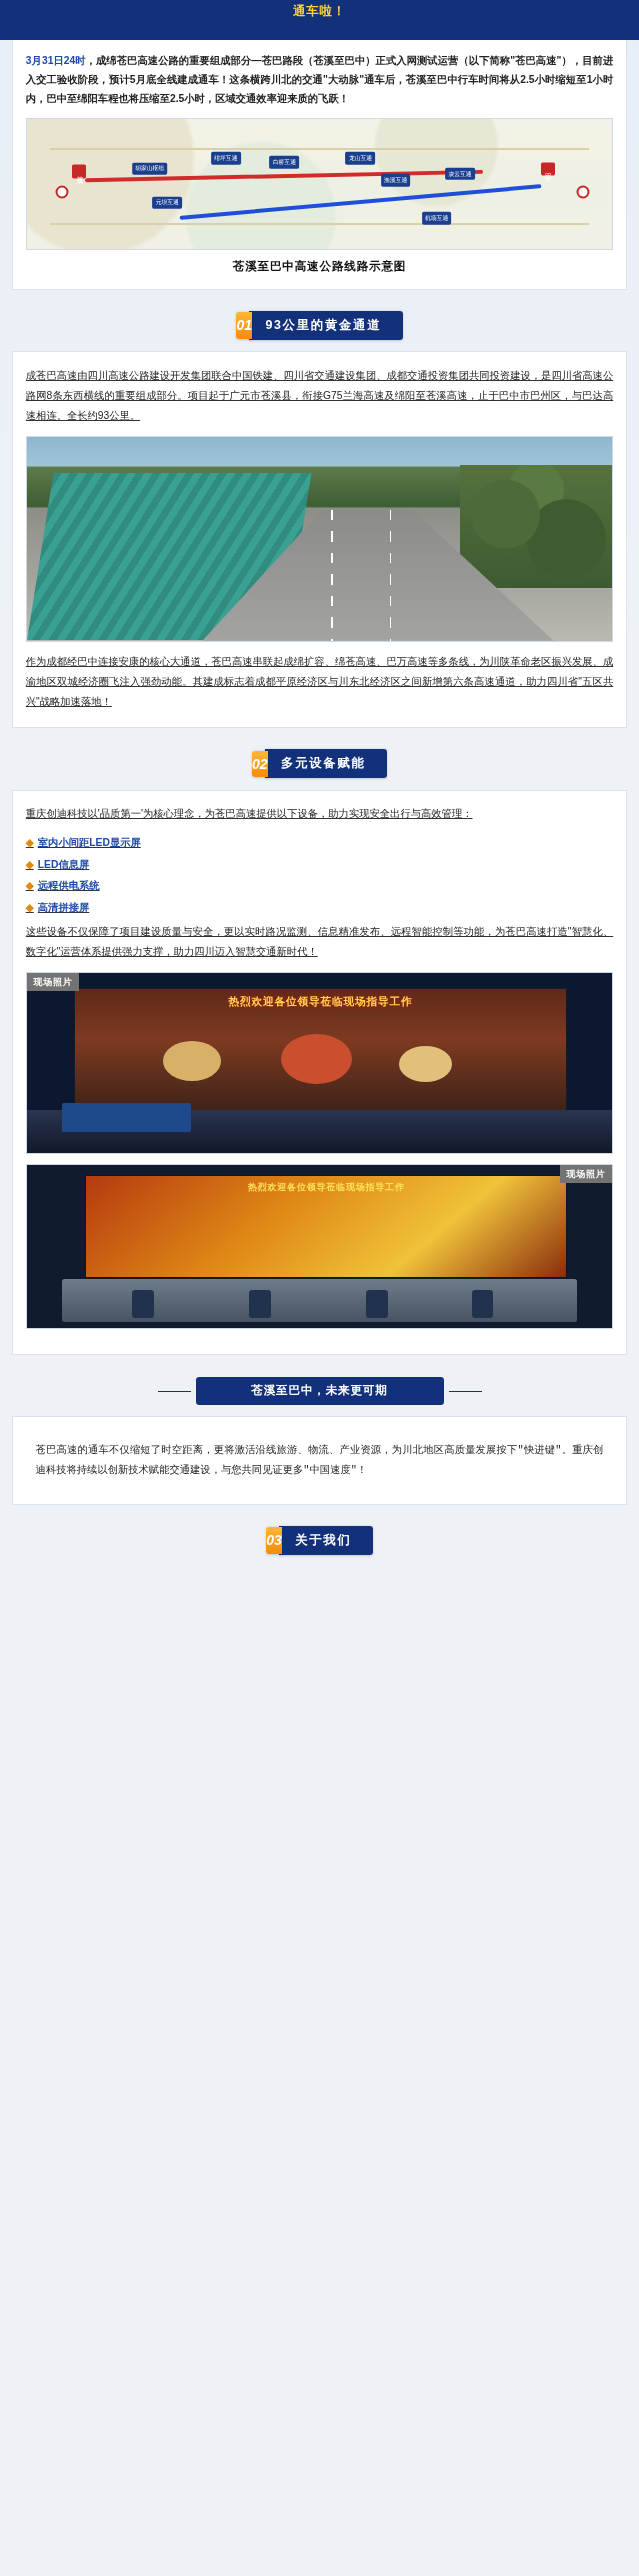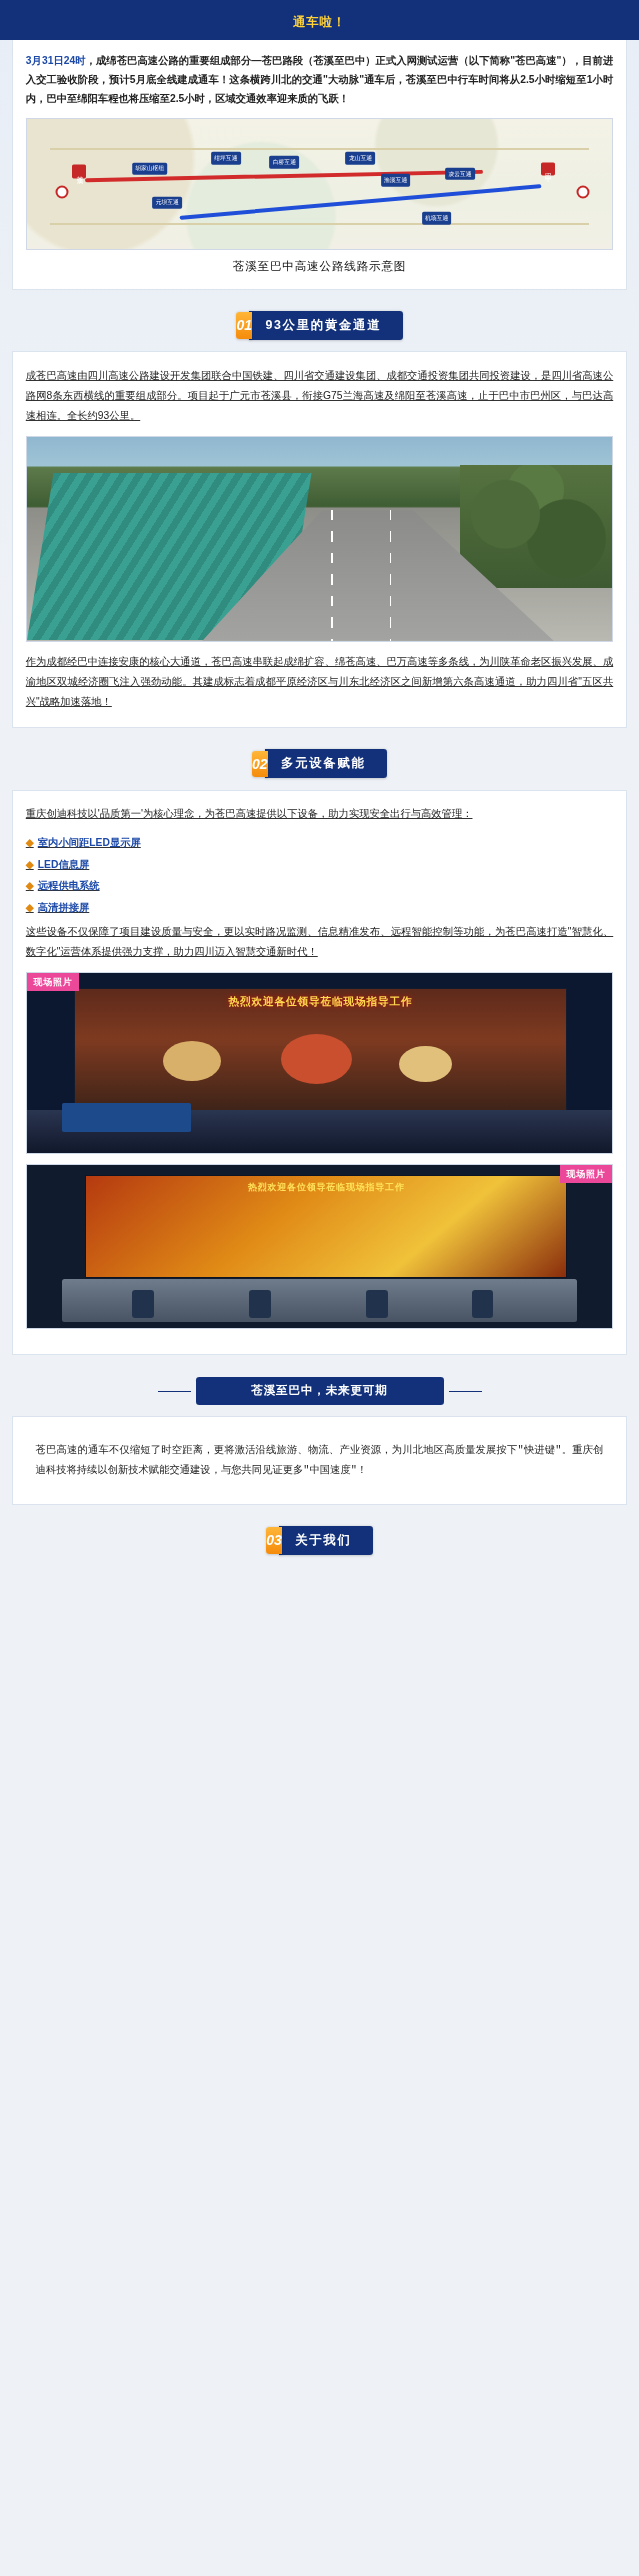--- a/index.html
+++ b/index.html
@@ -21,21 +21,21 @@
 
   
   .top-banner {
     background: #12317a;
     height: 28px;
     position: relative;
   }
   .top-title {
     position: absolute;
     left: 0; right: 0;
-    top: 14px;
+    top: 3px;
     text-align: center;
     color: #ffd23a;
     font-size: 12.4px;
     font-weight: bold;
     letter-spacing: 0.8px;
   }
   .banner-strip {
     background: #12317a;
     height: 11.6px;
   }
@@ -128,21 +128,21 @@
     position: absolute;
     width: 9px; height: 9px;
     border: 2.5px solid #c62828;
     border-radius: 50%;
     background: #fff;
     transform: translate(-50%, -50%);
   }
   .map-caption {
     text-align: center;
     font-size: 11.6px;
-    font-weight: normal;
+    font-weight: bold;
     color: #111;
     margin-top: 8.3px;
     letter-spacing: 0.8px;
   }
 
   
   .section-head {
     display: flex;
     align-items: center;
     justify-content: center;
@@ -231,21 +231,21 @@
     right: 0; top: 14%;
     width: 26%; height: 60%;
     background:
       radial-gradient(circle at 30% 40%, #4d6b3a 0 26%, transparent 27%),
       radial-gradient(circle at 70% 60%, #3f5c30 0 30%, transparent 31%),
       radial-gradient(circle at 50% 20%, #5a7a43 0 22%, transparent 23%),
       linear-gradient(180deg, #55723f, #3e5a31);
   }
   .photo-label {
     position: absolute;
-    background: #ec4899;
+    background: #737373;
     color: #fff;
     font-size: 9px;
     font-weight: bold;
     padding: 2.5px 6.6px;
     letter-spacing: 0.8px;
   }
   .label-tl { left: 0; top: 0; }
   .label-tr { right: 0; top: 0; }
 
   

